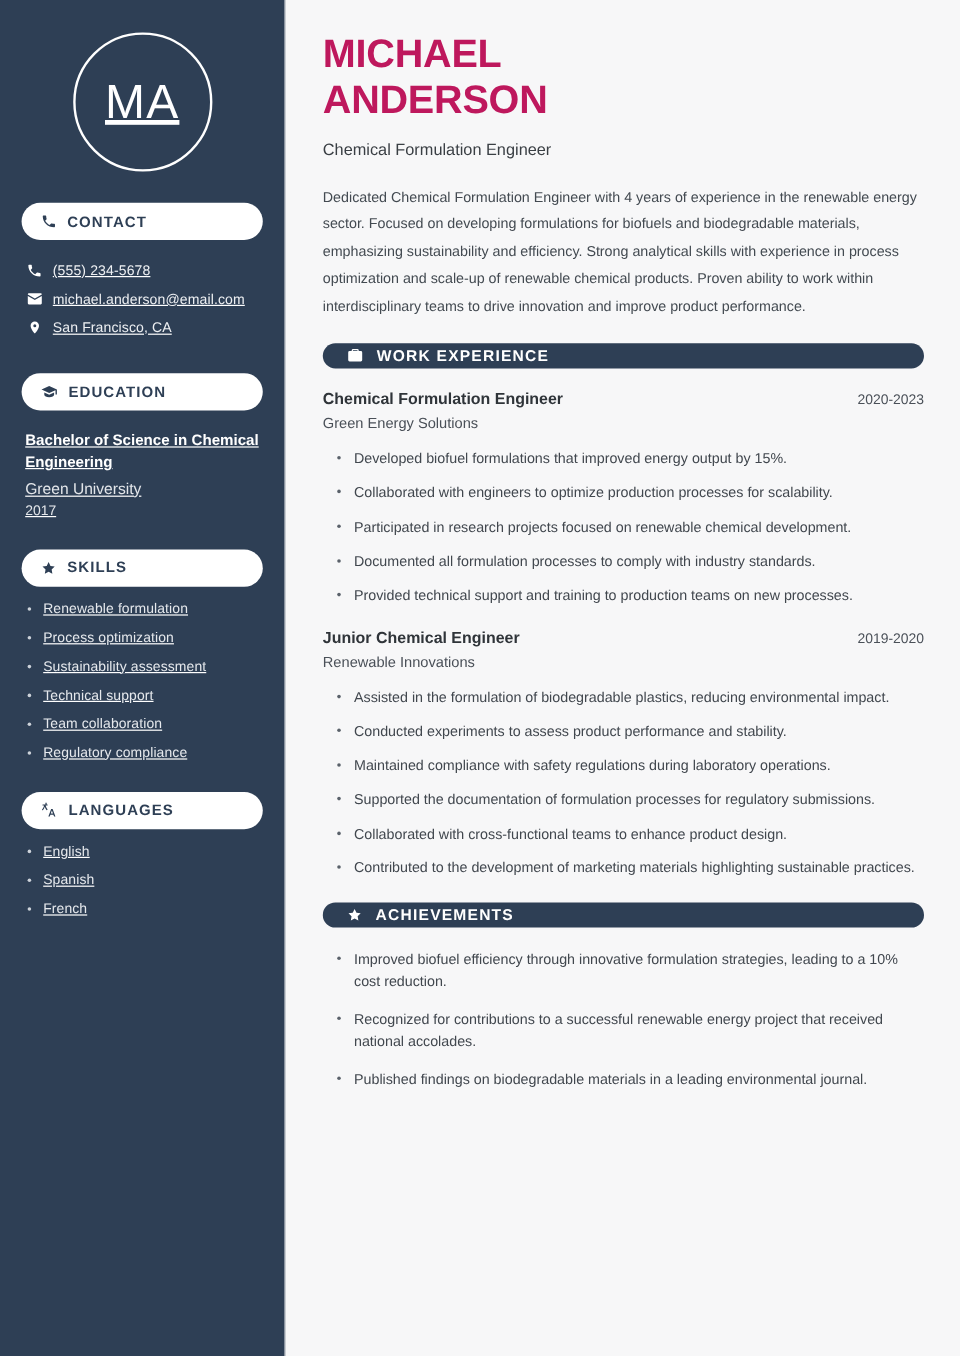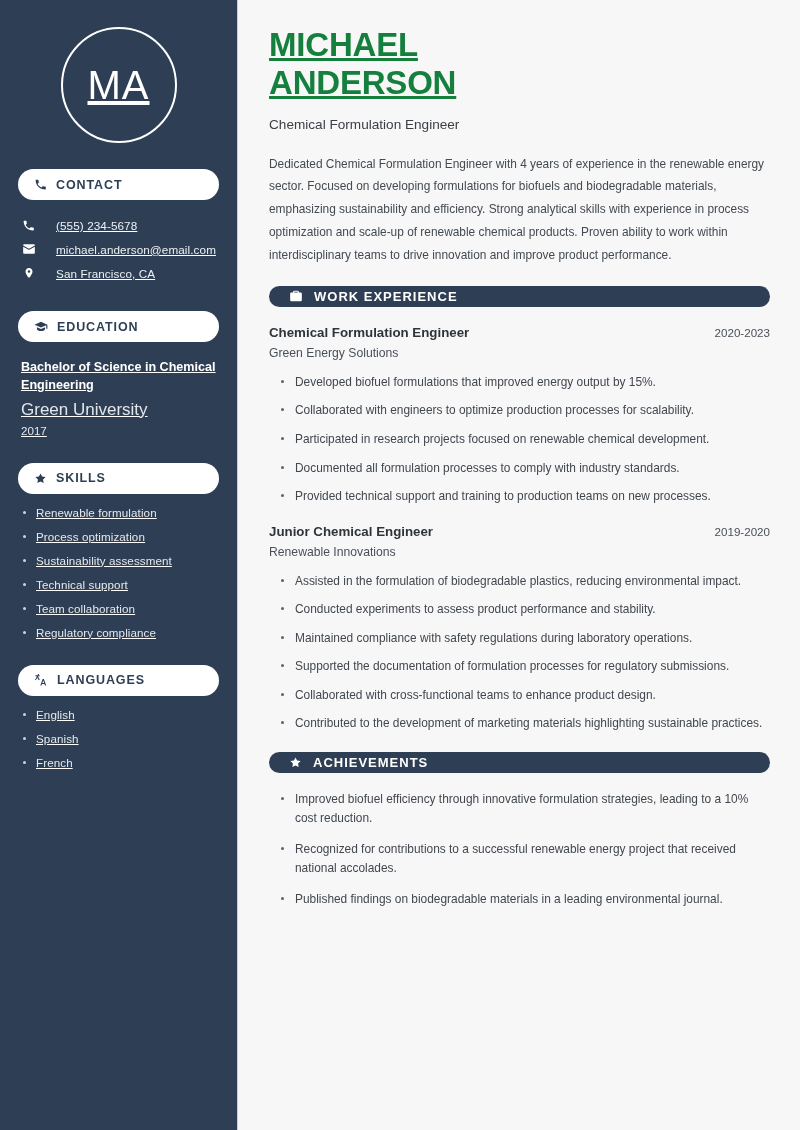--- a/index.html
+++ b/index.html
@@ -76,21 +76,21 @@
 
   .pill .ico svg { display: block; }
 
   .contact-list {
     margin-top: 14px;
   }
 
   .contact-row {
     display: flex;
     align-items: center;
-    gap: 20px;
+    gap: 8px;
     padding: 5px 0 5px 3px;
     text-align: center;
   }
 
   .contact-row .ico { width: 15px; display: flex; justify-content: center; }
   .contact-row .ico svg { display: block; }
 
   .contact-text {
     font-size: 11.7px;
     color: #eef0f3;
@@ -100,21 +100,21 @@
   .edu-block { margin-top: 16px; padding-left: 3px; }
 
   .edu-degree {
     font-size: 12.6px;
     font-weight: bold;
     line-height: 1.45;
     color: #ffffff;
   }
   .edu-school {
     margin-top: 5px;
-    font-size: 17px;
+    font-size: 13px;
     color: #e3e6ea;
   }
   .edu-year {
     margin-top: 4px;
     font-size: 11.6px;
     color: #e3e6ea;
   }
 
   .side-list { margin-top: 12px; padding-left: 3px; list-style: none; }
 
@@ -141,23 +141,22 @@
   .main {
     flex: 1 1 auto;
     padding: 26px 30px 0 31px;
     background: #f7f7f8;
   }
 
   .name {
     font-size: 33px;
     font-weight: bold;
     line-height: 1.16;
-    color: #15803d;
+    color: #be185d;
     letter-spacing: -0.2px;
-    text-decoration: underline;
   }
 
   .job-title {
     margin-top: 14px;
     font-size: 13.6px;
     color: #3a3f44;
   }
 
   .summary {
     margin-top: 21px;

